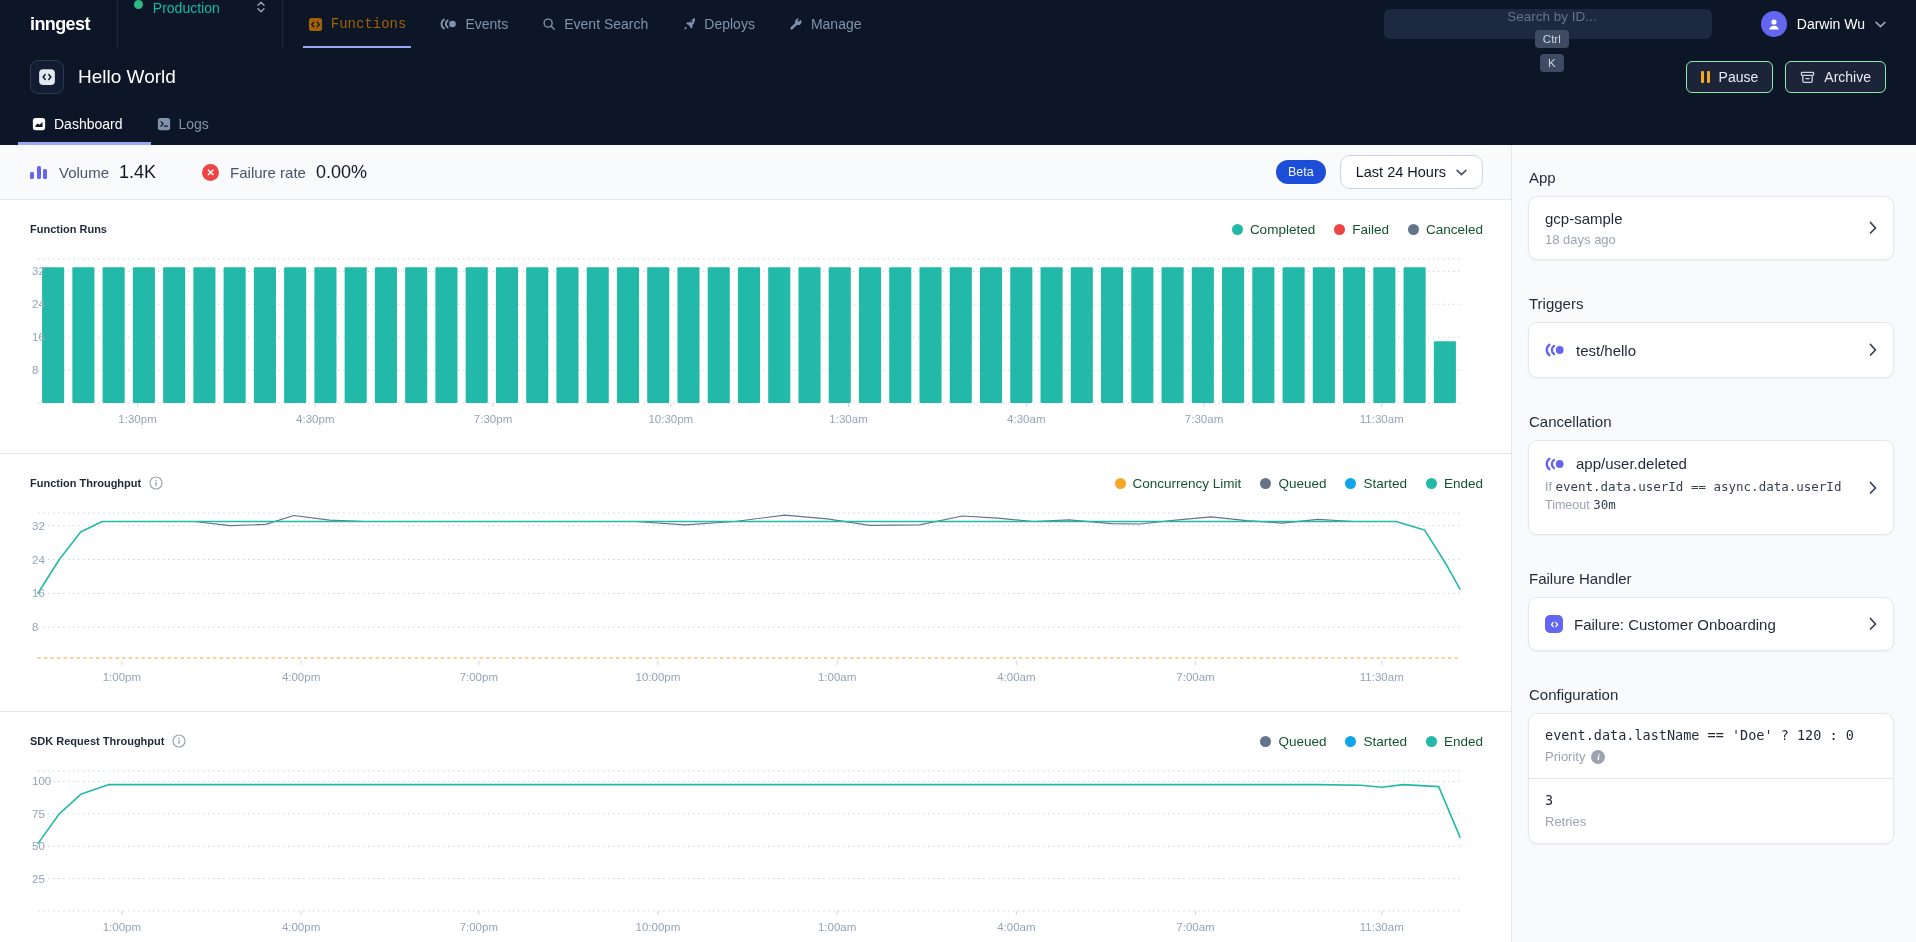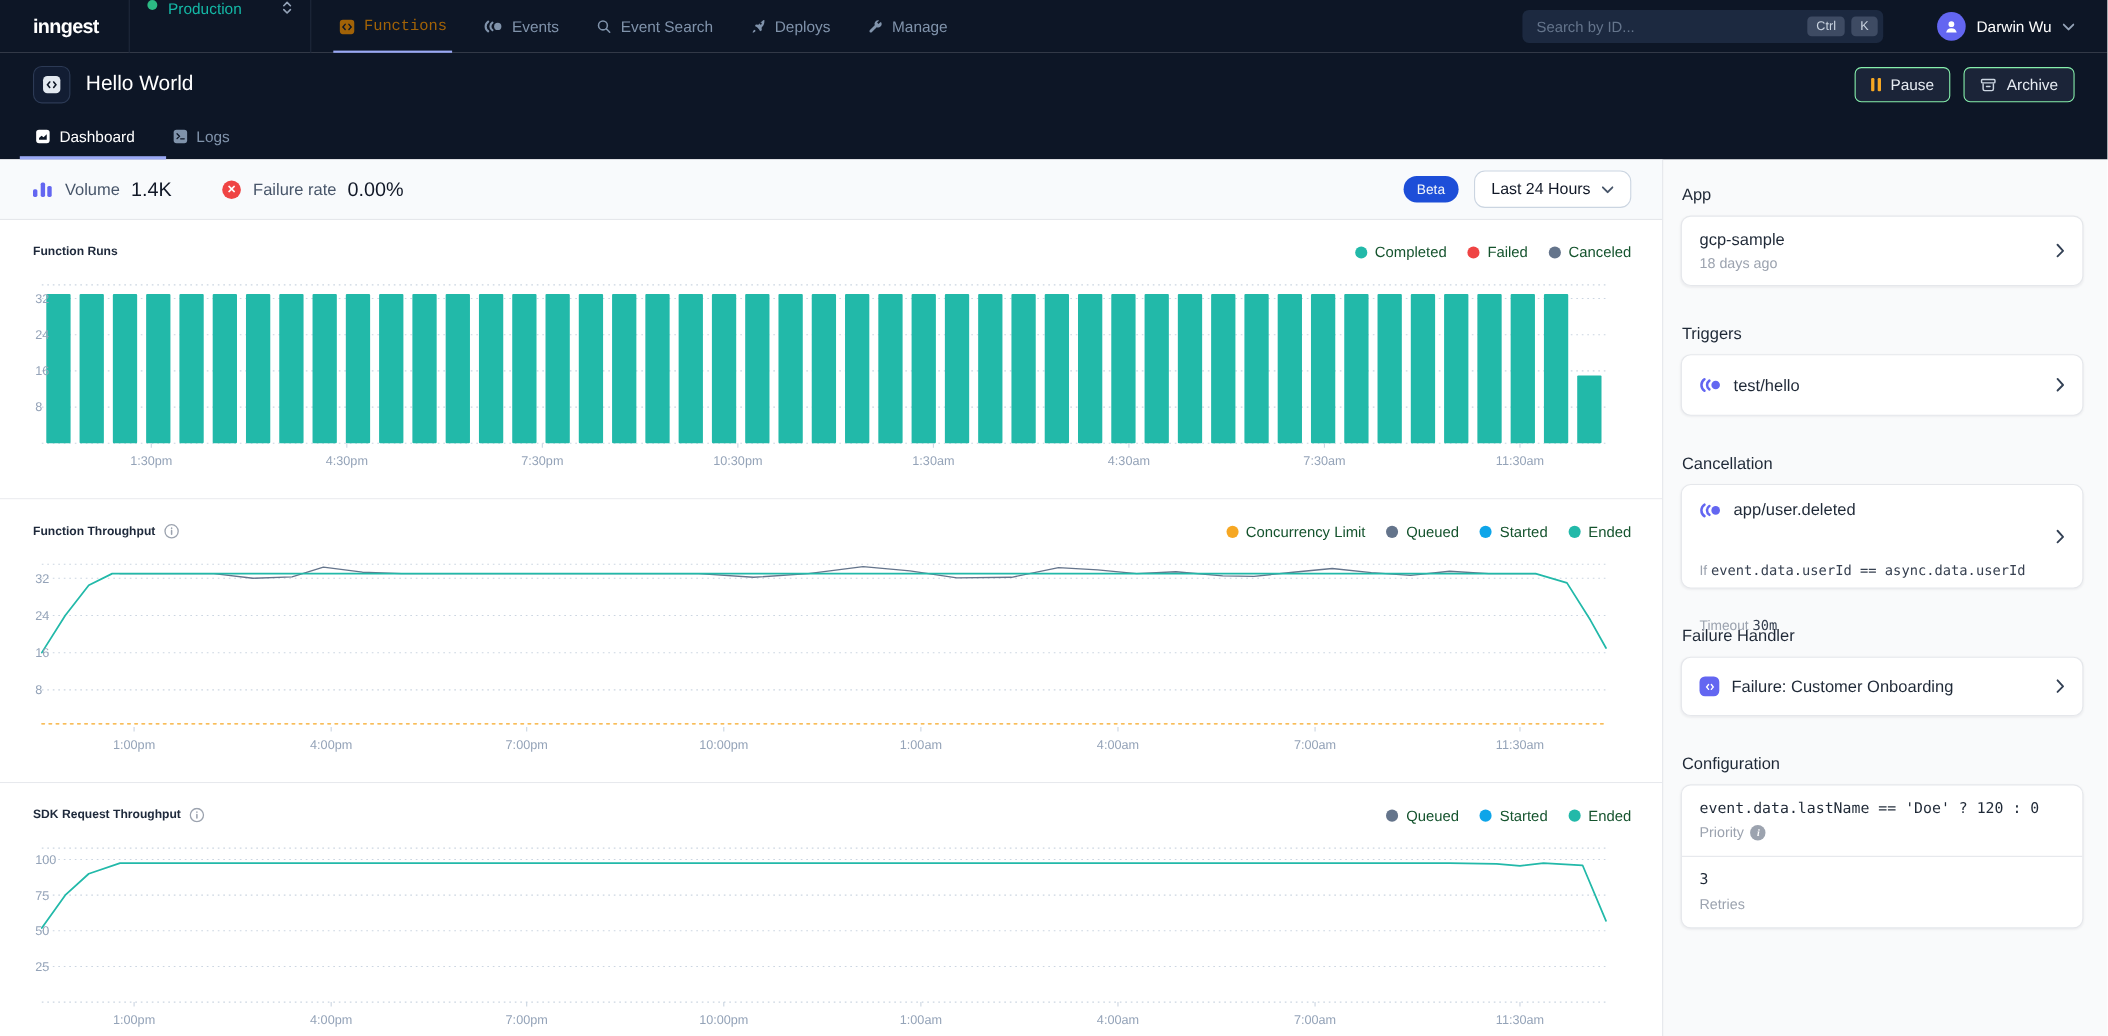--- a/index.html
+++ b/index.html
@@ -17,21 +17,21 @@
   .logo { color:#fff; font-weight:bold; font-size:18px; letter-spacing:-0.6px; display:flex; align-items:center; padding:0 27px 0 30px; }
   .env-select { display:flex; gap:10px; padding:0 16px; width:164px; color:#14b8a6; cursor:pointer; }
   .env-dot { width:9px; height:9px; border-radius:50%; background:#2cb984; flex:none; }
   .env-updown { margin-left:auto; color:#94a3b8; display:flex; }
   .nav-tabs { display:flex; padding-left:8px; }
   .ntab { display:flex; align-items:center; gap:8px; padding:0 17px; position:relative; cursor:pointer; color:#8093ab; }
   .ntab.active { color:#a16207;font-family:Liberation Mono, monospace; }
   .ntab.active::after { content:""; position:absolute; left:12px; right:12px; bottom:0; height:2px; background:#9aa8f4; }
   .ntab svg { display:block; }
   .nav-right { margin-left:auto; display:flex; align-items:center; }
-  .searchbox { width:328px; height:30px; background:#1c2940; border-radius:6px; display:flex; align-items:center; padding:0 5px 0 13px; color:#64748b; font-size:13.5px; gap:6px; margin-right:22px; cursor:text; }
+  .searchbox { width:328px; height:30px; background:#1c2940; border-radius:6px; display:flex; align-items:center; padding:0 5px 0 13px; color:#64748b; font-size:13.5px; gap:6px; margin-right:22px; cursor:text;flex-direction:column; }
   .searchbox .ph { flex:1; }
   .kbd { background:#3e4b63; color:#cbd5e1; border-radius:4px; font-size:11.5px; padding:3px 8px; }
   .user { display:flex; align-items:center; gap:10px; padding:0 30px 0 26px; color:#fff; cursor:pointer; }
   .avatar { width:26px; height:26px; border-radius:50%; background:#6366f1; display:flex; align-items:center; justify-content:center; }
   .user .chev-down { color:#94a3b8; display:flex; }
 
   
   .fheader { height:97px; background:#0d1626; padding:0 30px; display:flex; flex-direction:column; justify-content:space-between; }
   .title-row { display:flex; align-items:center; gap:14px; padding-top:12px; }
   .fn-badge { width:34px; height:34px; border-radius:8px; background:#121d33; border:1px solid #2c3a55; display:flex; align-items:center; justify-content:center; flex:none; }
@@ -79,21 +79,21 @@
   .card .chev-r { position:absolute; right:16px; top:50%; transform:translateY(-50%); color:#334155; display:flex; }
   .card-name { font-size:15px; color:#1f2937; font-weight:500; }
   .card-sub { font-size:13px; color:#9ca3af; margin-top:5px; }
   .icon-row { display:flex; align-items:center; gap:11px; }
   .trig-icon { color:#6366f1; display:flex; flex:none; }
   .fh-icon { width:18px; height:18px; border-radius:5px; background:#6366f1; display:flex; align-items:center; justify-content:center; flex:none; }
   .cond-line { font-size:12.5px; color:#9ca3af; margin-top:7px; }
   .cond-line .mono { color:#374151; font-size:12.5px; }
   .app-card { height:64px; }
   .trig-card { height:56px; }
-  .cancel-card { height:95px; justify-content:flex-start; padding-top:14px;gap:32px; }
+  .cancel-card { height:95px; justify-content:flex-start; padding-top:14px; }
   .fh-card { height:54px; }
   .config-card { padding:0; cursor:default; margin-bottom:0; }
   .cfg-row { padding:13px 16px 14px 16px; }
   .cfg-row + .cfg-row { border-top:1px solid #e5e7eb; }
   .cfg-value { font-size:13.5px; color:#1f2937; }
   .cfg-label { font-size:13px; color:#9ca3af; margin-top:6px; display:flex; align-items:center; gap:6px; }
   .info-f { width:14px; height:14px; border-radius:50%; background:#9ca3af; color:#fff; font-size:9px; font-weight:bold; display:inline-flex; align-items:center; justify-content:center; font-family:"Liberation Serif",serif; font-style:italic; }
 </style>
 </head>
 <body>

